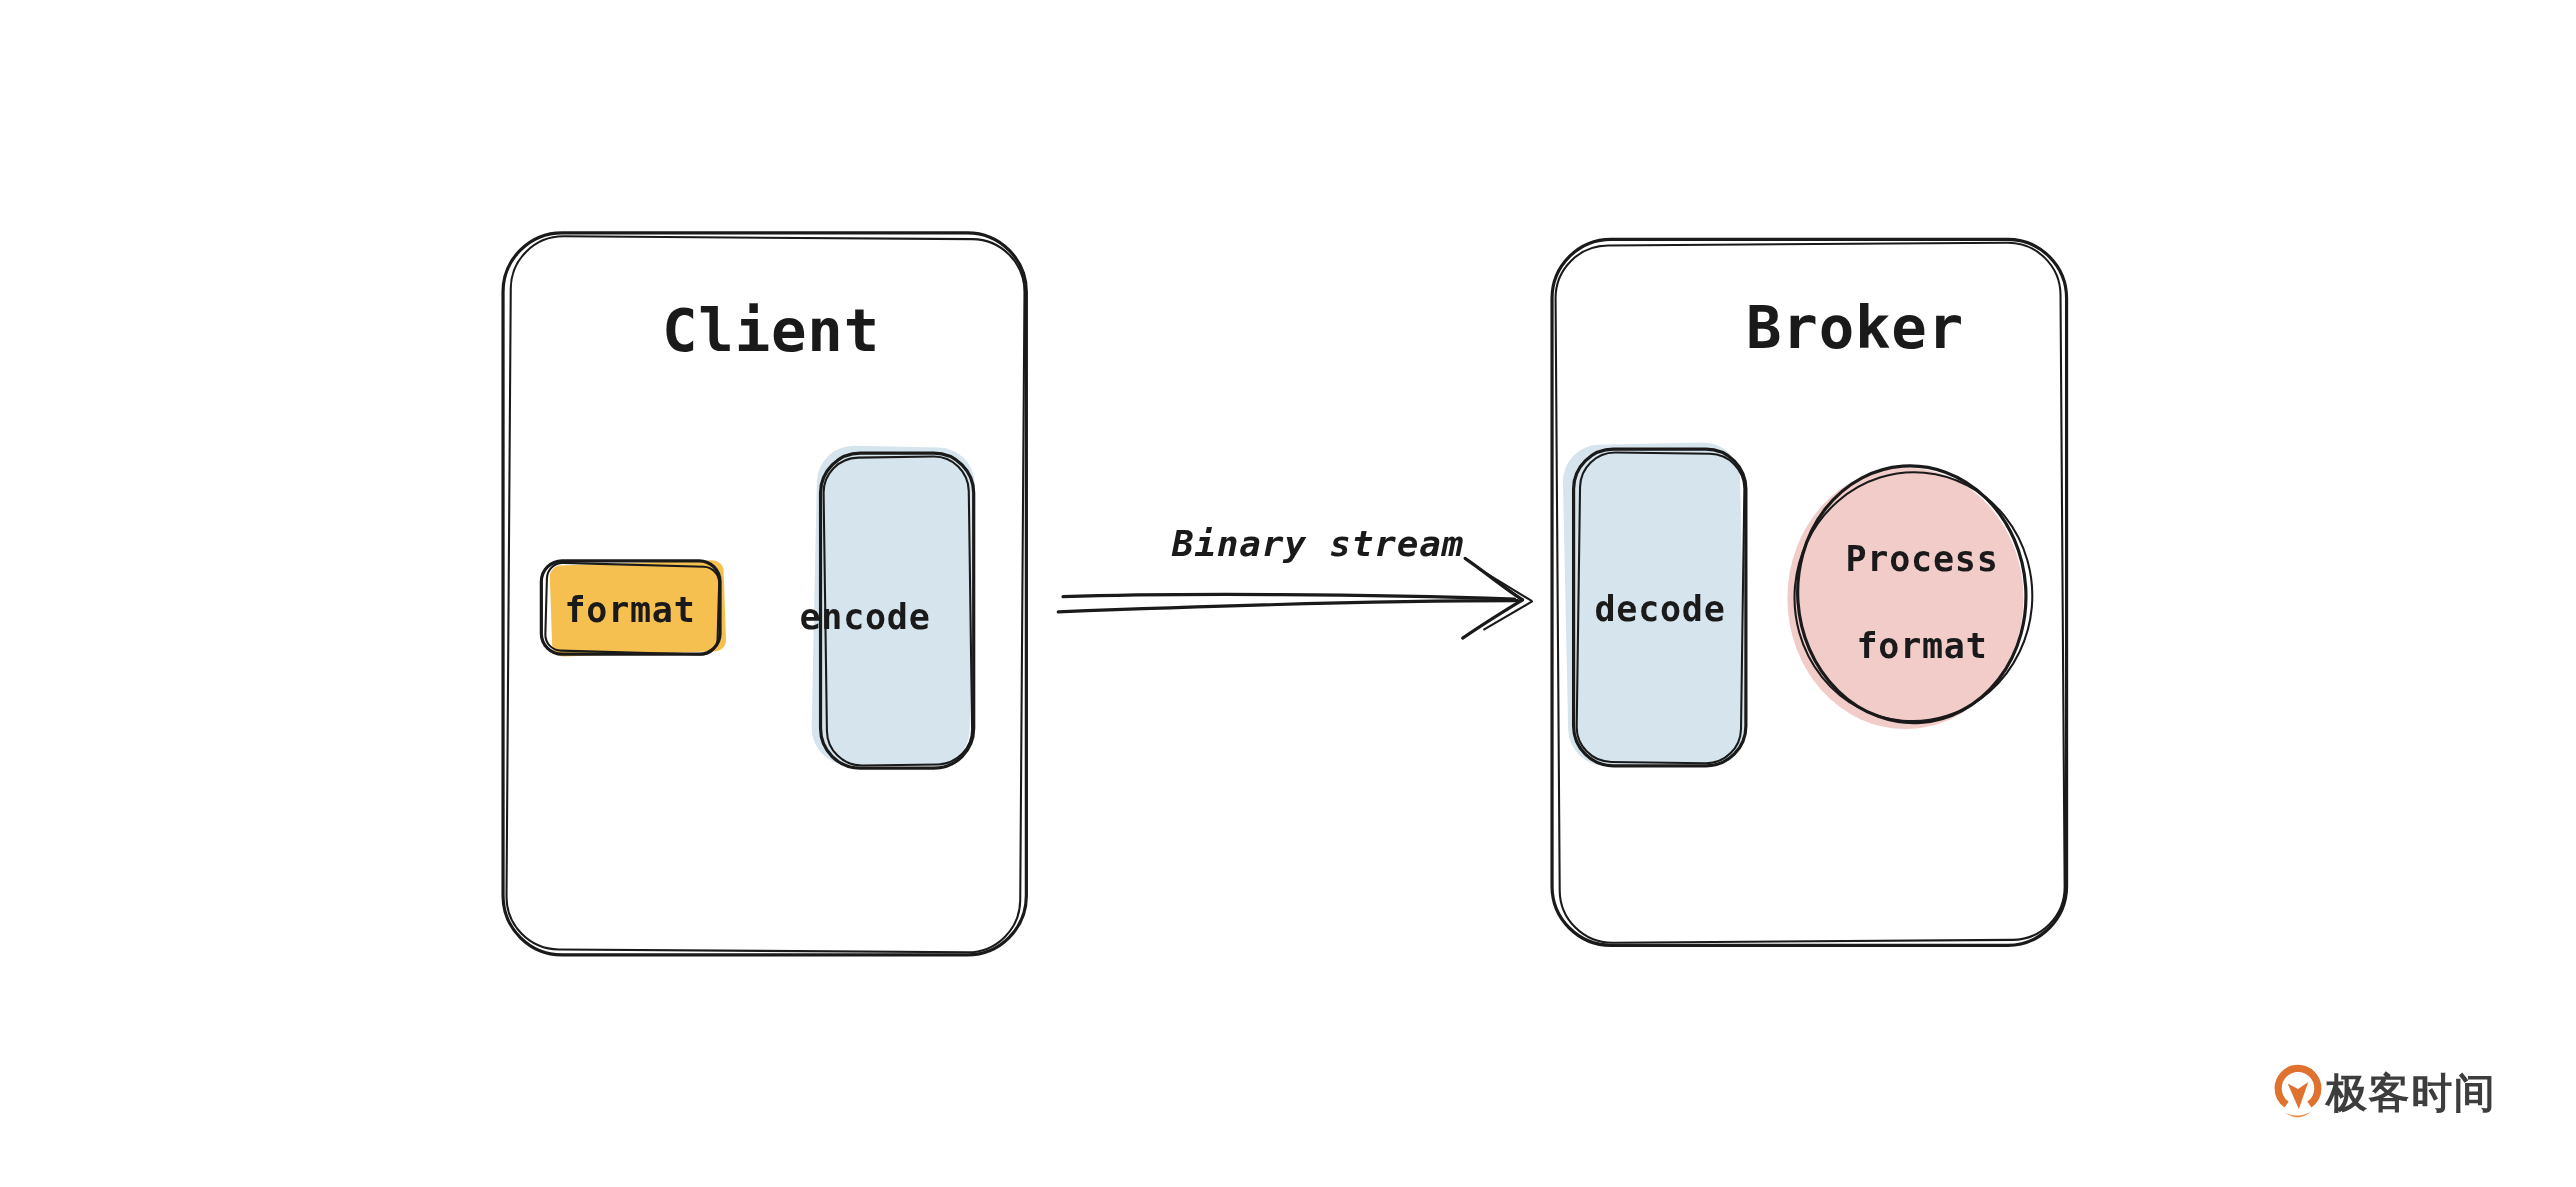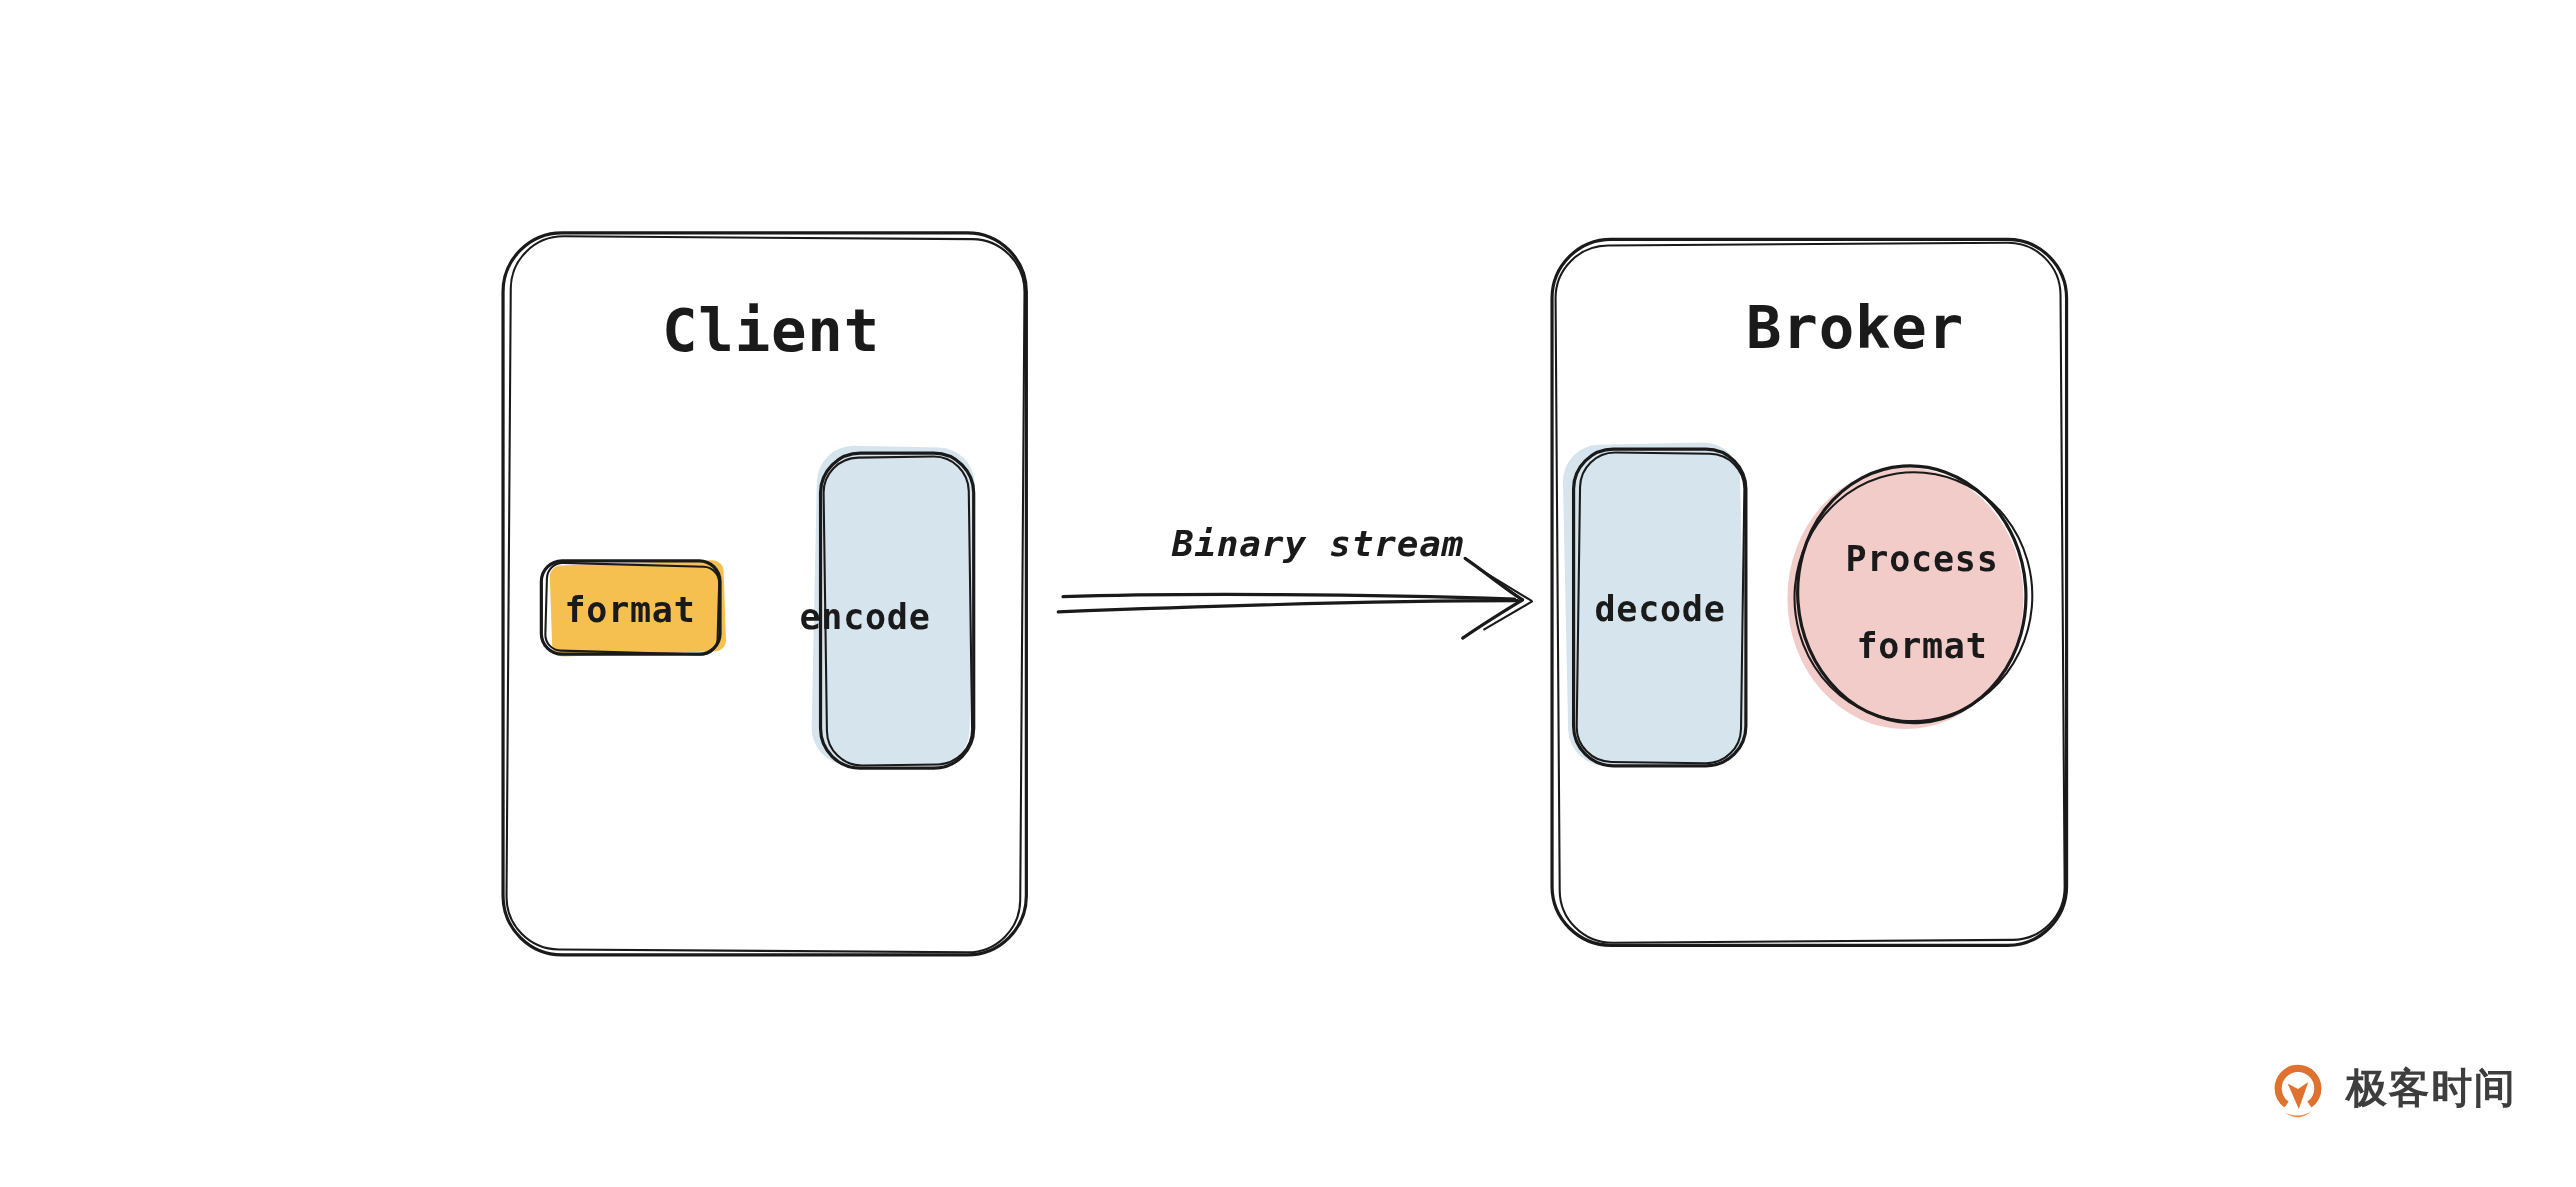--- a/index.html
+++ b/index.html
@@ -27,22 +27,22 @@
     white-space: nowrap;
     letter-spacing: 0.8px;
   }
   .title { font-size: 59px; }
   .node  { font-size: 35px; }
   .arrow-label { font-size: 36px; font-style: italic; }
 
   .brand {
     position: absolute;
     left: 2271px; top: 1061px;
-    display: flex; align-items: flex-start;
-    gap: 21px;
+    display: flex; align-items: center;
+    gap: 1px;
   }
   .brand-icon { width: 54px; height: 64px; }
   .brand-text {
     color: var(--logo-text, #3d3d3d);
     font-family: "DejaVu Sans", "Liberation Sans", sans-serif;
     font-size: 41px;
     font-weight: 600;
     letter-spacing: 1.6px;
     white-space: nowrap;
   }

